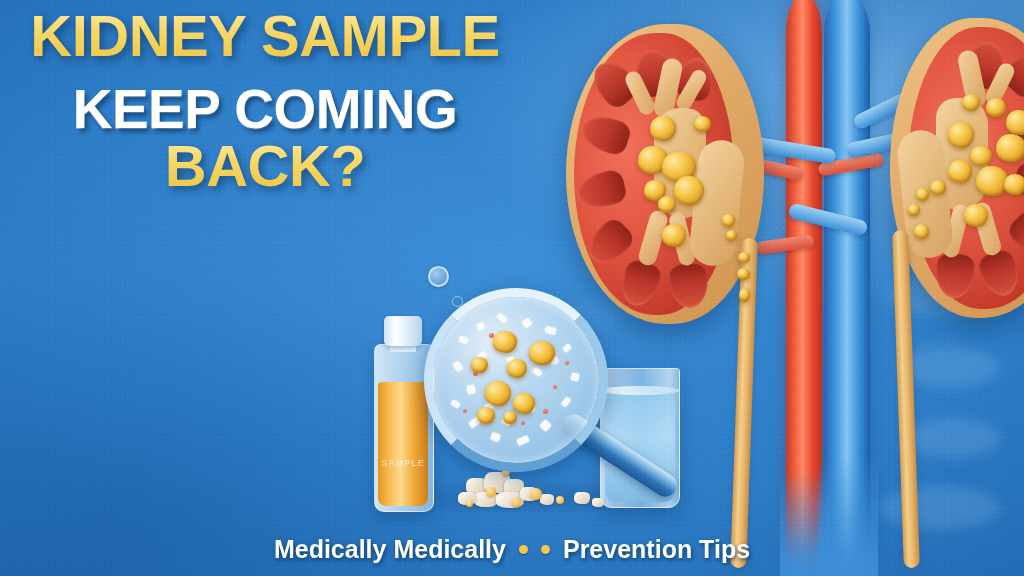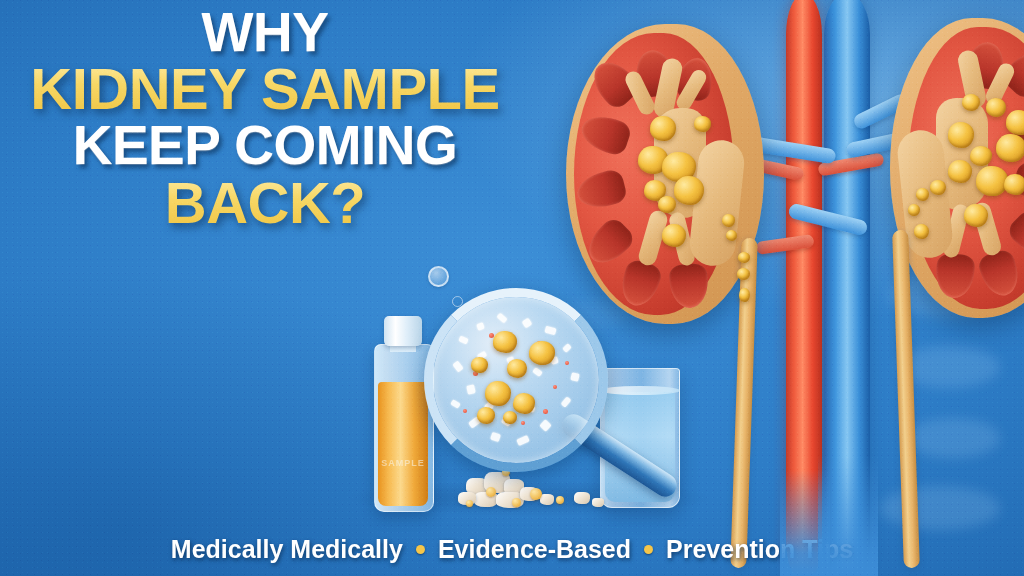--- a/index.html
+++ b/index.html
@@ -27,21 +27,21 @@
   .tline{font-weight:800;letter-spacing:-.5px;line-height:.96;margin:0;white-space:nowrap;}
   .tl-white{color:#ffffff;text-shadow:3px 4px 4px rgba(8,40,78,.55),0 1px 0 rgba(255,255,255,.5);}
   .tl-gold{
     color:#f8d86a;
     background:linear-gradient(180deg,#fdeaa0 0%,#f7d765 42%,#efc544 100%);
     -webkit-background-clip:text;background-clip:text;-webkit-text-fill-color:transparent;
     filter:drop-shadow(3px 4px 4px rgba(8,40,78,.55));
   }
   #line-why{font-size:55px;}
   #line-kidney{font-size:58px;margin-top:2px;}
-  #line-keep{font-size:55px;margin-top:3px;}
+  #line-keep{font-size:55px;margin-top:19px;}
   #line-back{font-size:58px;margin-top:3px;}
   
   #footer{
     position:absolute;left:0;right:0;bottom:12px;text-align:center;
     font-size:25px;font-weight:700;color:#ffffff;
     text-shadow:1px 2px 4px rgba(8,40,78,.75);
     display:flex;justify-content:center;align-items:center;gap:13px;
   }
   .fdot{width:9px;height:9px;border-radius:50%;background:#f5c64a;box-shadow:0 1px 2px rgba(8,40,78,.6);}
   
@@ -324,30 +324,28 @@
         <div class="stone" style="left:70px;top:114px;width:14px;height:13px;"></div>
       </div>
     </div>
     <div id="mag-ring"></div>
   </div>
 
   <div id="droplet"></div>
   <div id="bubble2"></div>
 
   <div id="title-block">
-    <div class="tline tl-white" id="line-why">WHY</div>
     <div class="tline tl-gold" id="line-kidney">KIDNEY SAMPLE</div>
     <div class="tline tl-white" id="line-keep">KEEP COMING</div>
     <div class="tline tl-gold" id="line-back">BACK?</div>
   </div>
 
   <div id="footer">
     <span>Medically Medically</span>
     <span class="fdot"></span>
-    <span>Evidence-Based</span>
     <span class="fdot"></span>
     <span>Prevention Tips</span>
   </div>
 
   <div id="aorta-fade"></div>
   <div id="cava-fade"></div>
   <div id="noise"></div>
 </div>
 
 </body></html>

